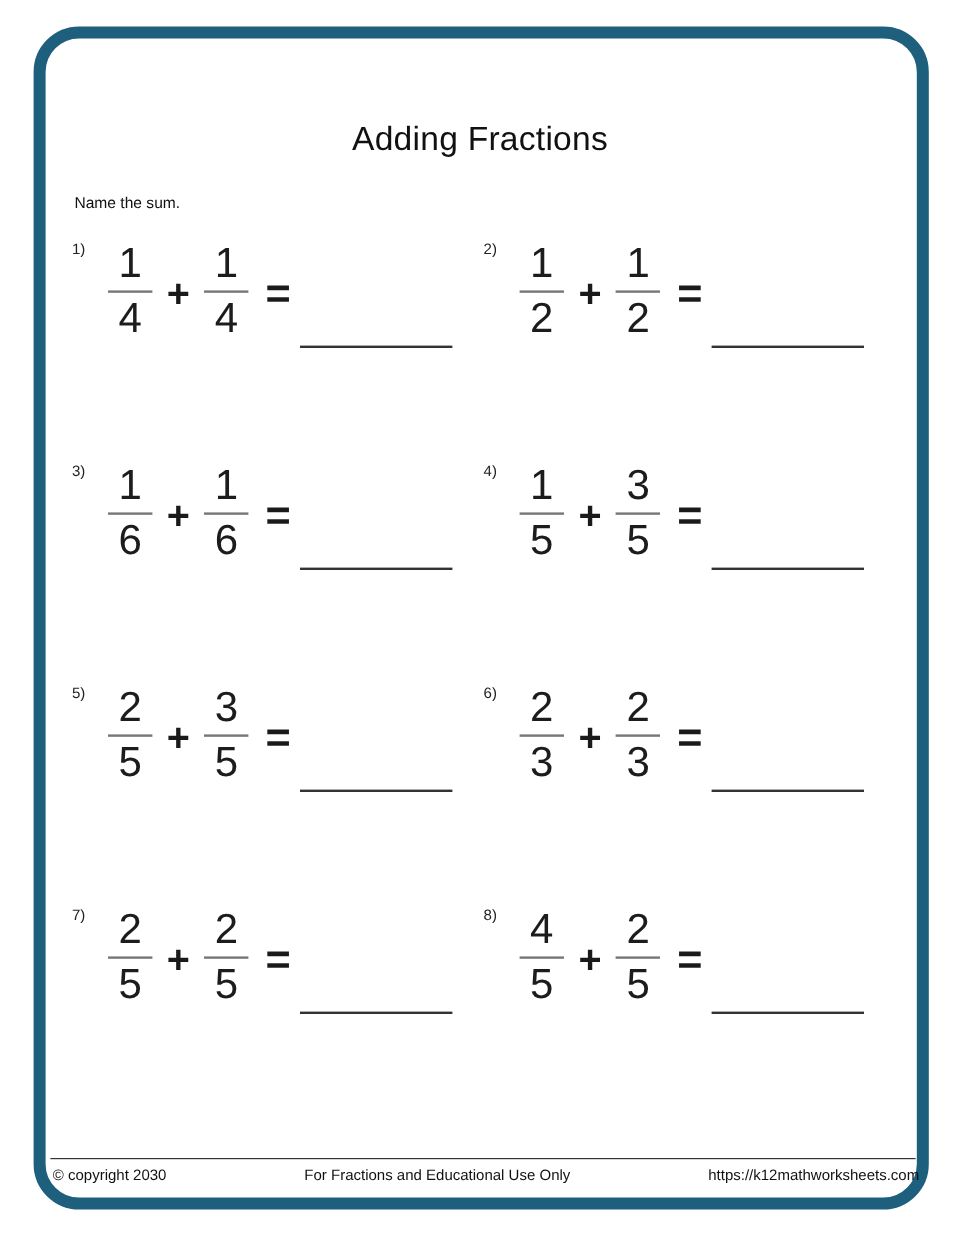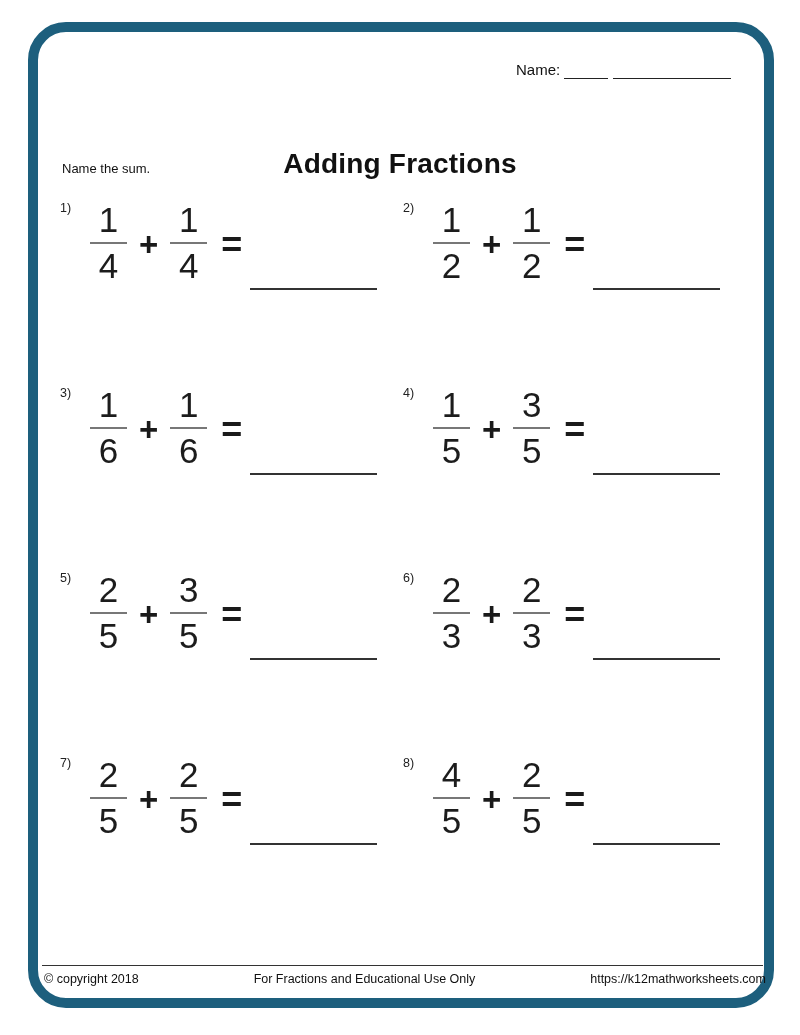--- a/index.html
+++ b/index.html
@@ -10,21 +10,21 @@
   .frame { position:absolute; left:28px; top:22px; width:746px; height:986px;
            border:10px solid #1d5f7d; border-radius:38px; background:#fff; }
 
   .name-row { position:absolute; left:516px; top:60px; display:flex; align-items:flex-end; }
   .name-label { font-size:15px; color:#111; padding-bottom:1px; }
   .name-line { display:inline-block; height:19px; border-bottom:1.6px solid #222; }
   .name-line.seg1 { width:44px; margin-left:4px; margin-right:5px; }
   .name-line.seg2 { width:118px; }
 
   .title { position:absolute; left:0; top:100px; width:100%; text-align:center;
-           font-size:28px; font-weight:700; letter-spacing:0.2px; color:#111;margin-top:48px; }
+           font-size:28px; font-weight:400; letter-spacing:0.2px; color:#111; }
 
   .instruction { position:absolute; left:62px; top:161px; font-size:13px; color:#111; }
 
   .problems { position:absolute; left:60px; top:200px; width:675px;
               display:grid; grid-template-columns:343px 332px;
               grid-template-rows:repeat(4, 185px); }
 
   .problem { position:relative; height:95px; display:flex; align-items:stretch; }
   .plabel { font-size:12.5px; color:#222; width:30px; flex-shrink:0; padding-top:1px; }
   .frac { display:inline-flex; flex-direction:column; align-items:center;
@@ -40,25 +40,20 @@
   .footer-row { position:absolute; left:44px; top:972px; width:722px;
                 display:flex; justify-content:space-between; align-items:center;
                 font-size:12.5px; color:#111; }
 </style>
 </head>
 <body>
 
 <div class="page">
   <div class="frame"></div>
 
-  <div class="name-row">
-    <span class="name-label">Name:</span>
-    <span class="name-line seg1"></span>
-    <span class="name-line seg2"></span>
-  </div>
 
   <div class="title">Adding Fractions</div>
 
   <div class="instruction">Name the sum.</div>
 
   <div class="problems">
 
     <div class="problem">
       <span class="plabel">1)</span>
       <span class="frac">
@@ -192,17 +187,17 @@
         <span>5</span>
       </span>
       <span class="eq">=</span>
       <span class="answer-line"></span>
     </div>
 
   </div>
 
   <div class="footer-line"></div>
   <div class="footer-row">
-    <span>© copyright 2018</span>
+    <span>© copyright 2030</span>
     <span>For Fractions and Educational Use Only</span>
     <span>https://k12mathworksheets.com</span>
   </div>
 </div>
 
 </body></html>

